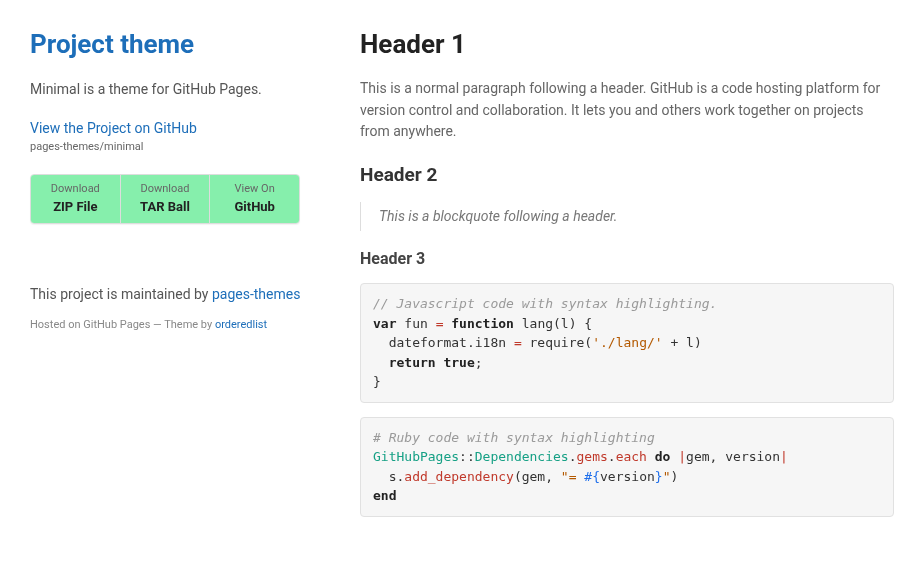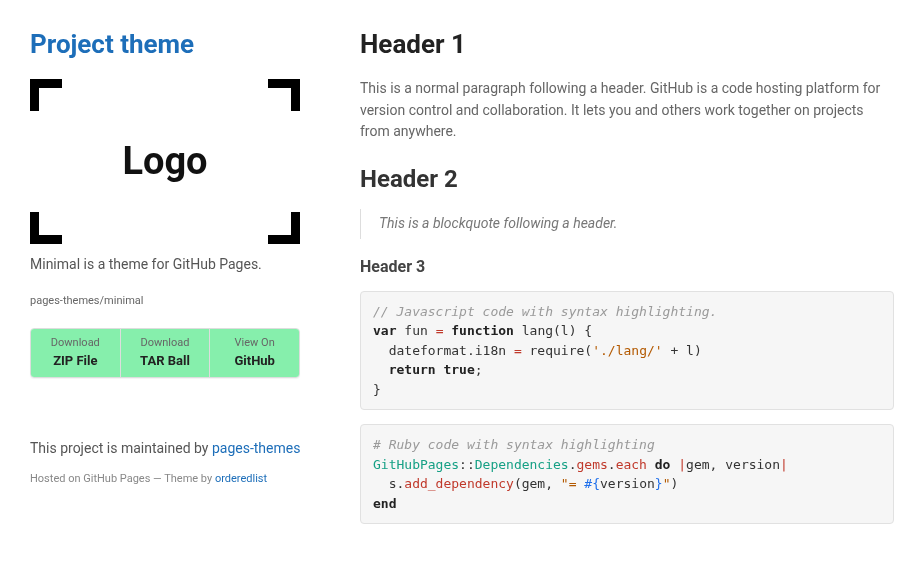--- a/index.html
+++ b/index.html
@@ -76,21 +76,21 @@
     border-right: 1px solid #ddd;
     cursor: pointer;
   }
   .btn:last-child { border-right: none; }
   .btn strong { display: block; color: #222; font-size: 13px; }
   .maintained { font-size: 14px; color: #555; margin-bottom: 12px; }
   .maintained a { color: #1d6eb9; text-decoration: none; }
   .footer-note { font-size: 11px; color: #888; }
   .footer-note a { color: #1d6eb9; text-decoration: none; }
   main h1 { font-size: 26px; font-weight: 700; color: #222; margin: 0 0 14px 0; }
-  main h2 { font-size: 24px; font-weight: 700; color: #333; margin: 18px 0 12px 0; }
+  main h2 { font-size: 19px; font-weight: 700; color: #333; margin: 18px 0 12px 0; }
   main h3 { font-size: 16px; font-weight: 700; color: #444; margin: 16px 0 12px 0; }
   main p { color: #666; margin: 0 0 14px 0; line-height: 1.55; }
   blockquote {
     border-left: 1px solid #ddd;
     margin: 0 0 16px 0;
     padding: 4px 0 4px 18px;
     color: #777;
     font-style: italic;
   }
   blockquote p { color: #777; margin-bottom: 12px; }
@@ -116,30 +116,24 @@
   .c-blue { color: #1f6feb; }
 </style>
 </head>
 <body>
 
 <aside>
   <h1 class="title">
     <a href="#">Project theme</a>
   </h1>
 
-  <div class="logo-box">
-    <span class="corner tl"></span>
-    <span class="corner tr"></span>
-    <span class="corner bl"></span>
-    <span class="corner br"></span>
-    <span class="logo-text">Logo</span>
-  </div>
 
   <p class="tagline">Minimal is a theme for GitHub Pages.</p>
 
+  <a href="#" class="gh-link">View the Project on GitHub</a>
   <div class="gh-repo">pages-themes/minimal</div>
 
   <div class="buttons">
     <div class="btn">
       <span>Download</span>
       <strong>ZIP File</strong>
     </div>
     <div class="btn">
       <span>Download</span>
       <strong>TAR Ball</strong>

